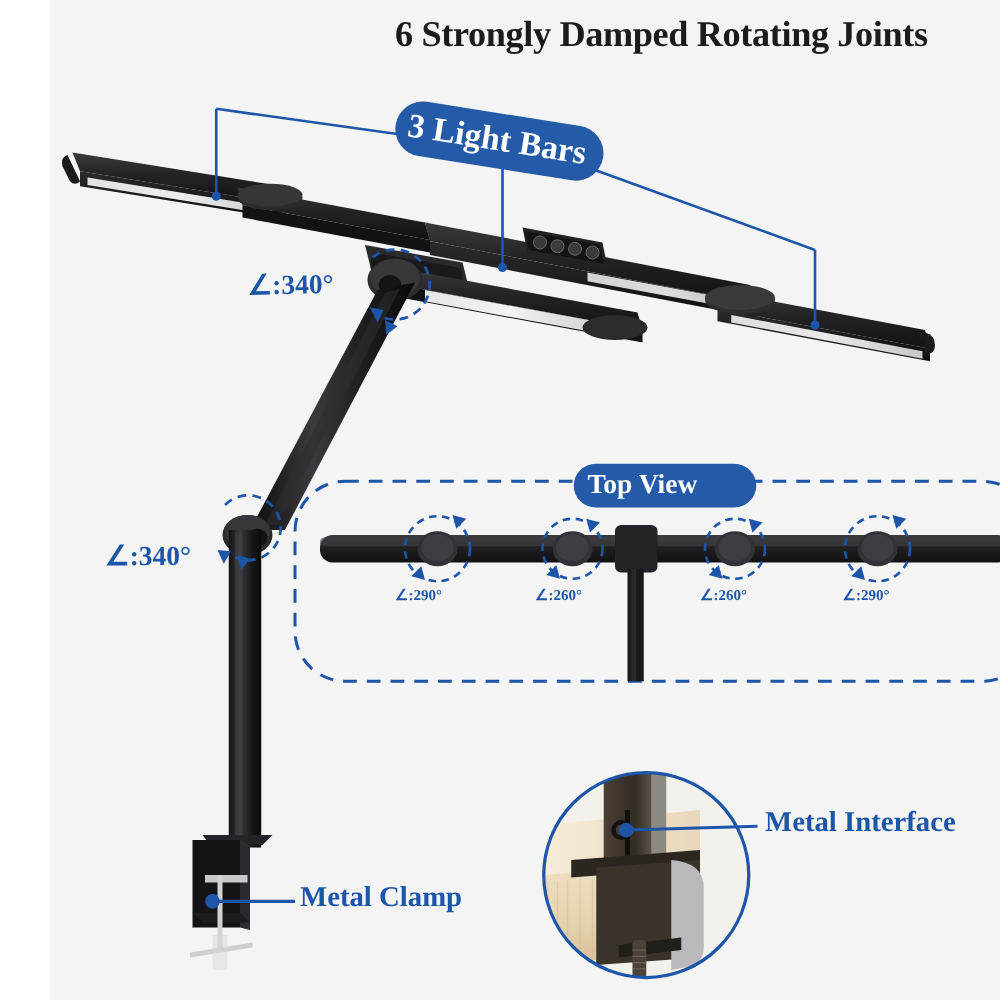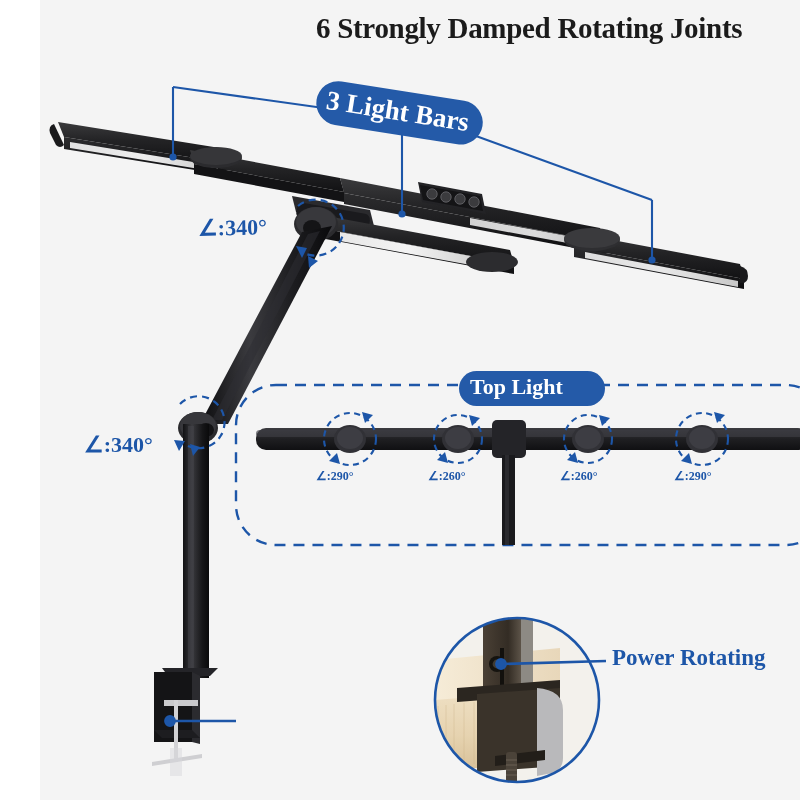--- a/index.html
+++ b/index.html
@@ -352,25 +352,26 @@
     </g>
     <g stroke="#1d56a8" stroke-width="2.6" fill="#1d56a8">
       <path d="M130,721 L196,721" fill="none"></path>
       <circle cx="130" cy="721" r="4.6"></circle>
     </g>
   </svg>
 
   <div class="txt" id="title">6 Strongly Damped Rotating Joints</div>
 
   <div class="badge-txt" id="badge-lightbars-txt">3 Light Bars</div>
-  <div class="badge-txt" id="badge-topview-txt">Top Light</div>
+  <div class="badge-txt" id="badge-topview-txt">Top View</div>
 
   <div class="txt angle-lbl" id="ang-top">∠:340°</div>
   <div class="txt angle-lbl" id="ang-mid">∠:340°</div>
 
   <div class="txt tv-ang" id="tv-a0">∠:290°</div>
   <div class="txt tv-ang" id="tv-a1">∠:260°</div>
   <div class="txt tv-ang" id="tv-a2">∠:260°</div>
   <div class="txt tv-ang" id="tv-a3">∠:290°</div>
 
-  <div class="txt feature-lbl" id="lbl-power">Power Rotating</div>
+  <div class="txt feature-lbl" id="lbl-clamp">Metal Clamp</div>
+  <div class="txt feature-lbl" id="lbl-power">Metal Interface</div>
 
 </div>
 
 </body></html>

